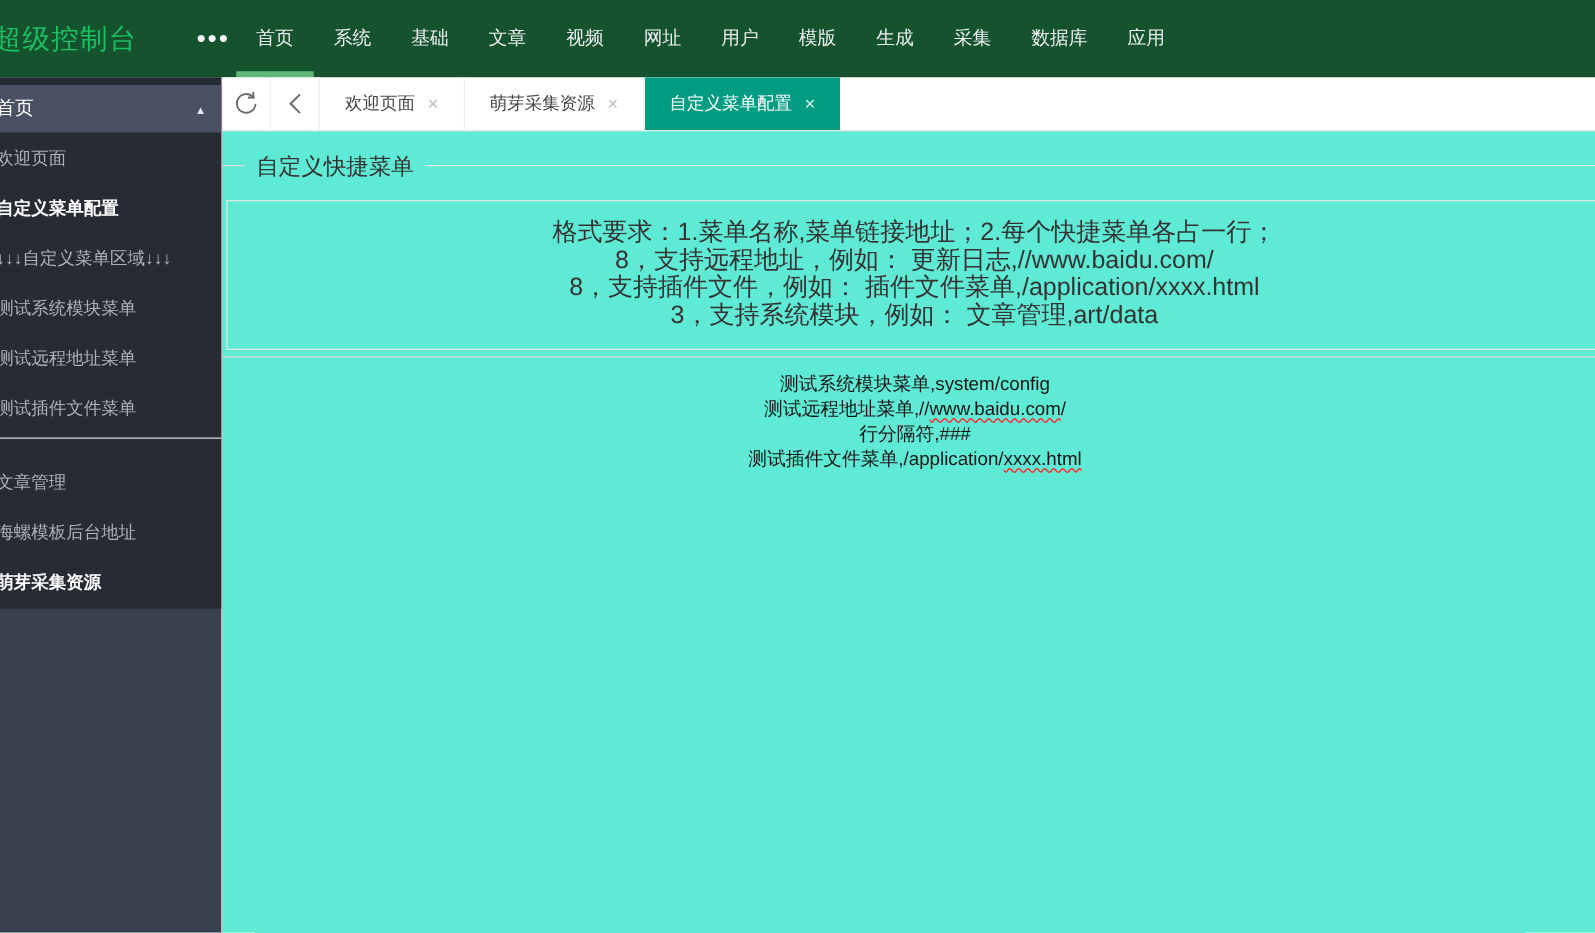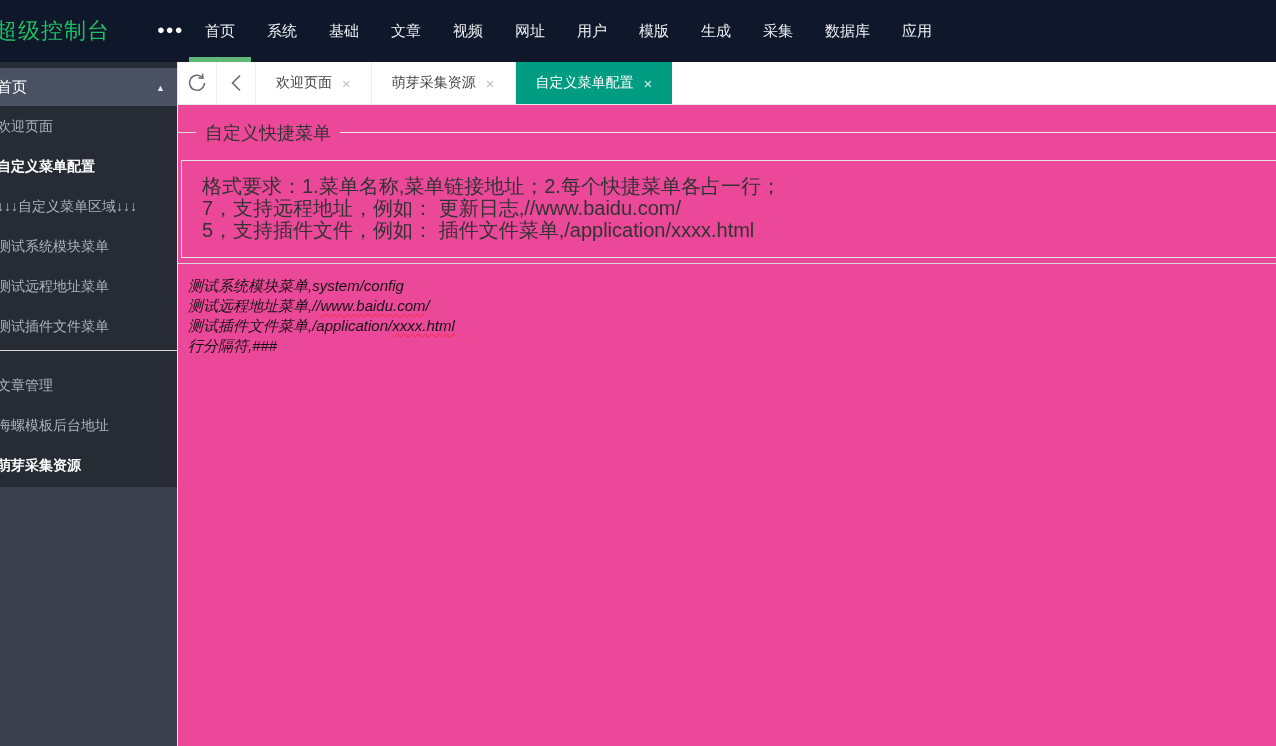--- a/index.html
+++ b/index.html
@@ -1,20 +1,20 @@
 <!DOCTYPE html>
 <html><head>
 <meta charset="utf-8">
 <style>
   * { margin:0; padding:0; box-sizing:border-box; }
   html,body { width:1276px; height:746px; overflow:hidden; background:#fff;
     font-family:"Liberation Sans","DejaVu Sans",sans-serif; }
 
   
-  .topnav { position:absolute; left:0; top:0; width:1276px; height:62px; background:#0f172a; }
+  .topnav { position:absolute; left:0; top:0; width:1276px; height:62px; background:#14532d; }
   .brand { position:absolute; left:-5px; top:16px; color:#1DBE64; font-size:22px; letter-spacing:1px; white-space:nowrap; }
   .more-icon { position:absolute; left:157px; top:22px; color:#FFF; font-size:13px; letter-spacing:1px; cursor:pointer; }
   .nav-items { position:absolute; left:205px; top:0; height:62px; display:flex; align-items:stretch; }
   .nav-item { font-size:15px; color:#EDEFF2; margin-right:32px; line-height:62px; position:relative; white-space:nowrap; cursor:pointer; }
   .nav-item.active::after { content:""; position:absolute; left:-16px; right:-16px; bottom:0; height:5px; background:#5FB878; }
 
   
   .sidebar { position:absolute; left:0; top:62px; width:178px; bottom:0; background:#3A404D; border-right:1px solid #E5E5E5; }
   .menu { background:#272B33; padding-top:6px; padding-bottom:2px; }
   .menu-header { height:38px; background:#4A5162; color:#FFF; font-size:15px; line-height:38px; position:relative; cursor:pointer; white-space:nowrap; }
@@ -26,31 +26,31 @@
 
   
   .tabbar { position:absolute; left:178px; right:0; top:62px; height:43px; background:#FFF; border-bottom:1px solid #E6E6E6; display:flex; }
   .tab-btn { width:39px; border-right:1px solid #EEE; display:flex; align-items:center; justify-content:center; cursor:pointer; background:#FFF; }
   .tab { padding:0 20px; display:flex; align-items:center; border-right:1px solid #EEE; font-size:14px; color:#444; cursor:pointer; white-space:nowrap; }
   .tab .close { color:#BDBDBD; font-size:15px; margin-left:10px; cursor:pointer; }
   .tab.active { background:#009C82; color:#FFF; border-right:none; }
   .tab.active .close { color:#D9EFE9; }
 
   
-  .content { position:absolute; left:178px; right:0; top:105px; bottom:0; background:#ec4899; }
+  .content { position:absolute; left:178px; right:0; top:105px; bottom:0; background:#5eead4;text-align:center; }
   .title-row { display:flex; align-items:center; height:55px; }
   .hr-left { width:18px; border-top:1px solid #DCDCDC; }
   .page-title { font-size:18px; color:#333; margin:0 9px; white-space:nowrap; }
   .hr-right { flex:1; border-top:1px solid #EAEAEA; }
 
   .info-box { margin-left:3px; margin-right:-6px; border:1px solid #E4E4E4; padding:14px 20px 16px 20px; }
   .info-line { font-size:20px; color:#333; line-height:22px; white-space:nowrap; }
 
   .editor-divider { margin-top:5px; border-top:1px solid #D8D8D8; }
-  .editor { padding:12px 0 0 10px; font-size:15px; color:#141414; cursor:text; min-height:280px;font-style:italic; }
+  .editor { padding:12px 0 0 10px; font-size:15px; color:#141414; cursor:text; min-height:280px; }
   .editor .line { line-height:20px; white-space:nowrap; }
   .wavy { text-decoration-line:underline; text-decoration-style:wavy; text-decoration-color:#FF2B2B;
           text-decoration-thickness:1px; text-underline-offset:2px; text-decoration-skip-ink:none; }
   .selected { background:#3390FE; color:#FFF; padding:1px 2px 2px 0; }
 </style>
 </head>
 <body>
 
 <div class="topnav">
   <div class="brand">超级控制台</div>
@@ -119,34 +119,35 @@
 <div class="content">
 
   <div class="title-row">
     <div class="hr-left"></div>
     <div class="page-title">自定义快捷菜单</div>
     <div class="hr-right"></div>
   </div>
 
   <div class="info-box">
     <div class="info-line">格式要求：1.菜单名称,菜单链接地址；2.每个快捷菜单各占一行；</div>
-    <div class="info-line">7，支持远程地址，例如： 更新日志,//www.baidu.com/</div>
-    <div class="info-line">5，支持插件文件，例如： 插件文件菜单,/application/xxxx.html</div>
+    <div class="info-line">8，支持远程地址，例如： 更新日志,//www.baidu.com/</div>
+    <div class="info-line">8，支持插件文件，例如： 插件文件菜单,/application/xxxx.html</div>
+    <div class="info-line">3，支持系统模块，例如： 文章管理,art/data</div>
   </div>
 
   <div class="editor-divider"></div>
 
   <div class="editor">
     <div class="line">
       <span>测试系统模块菜单,system/config</span>
     </div>
     <div class="line">
       <span>测试远程地址菜单,//</span><span class="wavy">www.baidu.com</span><span>/</span>
     </div>
     <div class="line">
-      <span>测试插件文件菜单,/application/</span><span class="wavy">xxxx.html</span>
+      <span>行分隔符,###</span>
     </div>
     <div class="line">
-      <span>行分隔符,###</span>
+      <span>测试插件文件菜单,/application/</span><span class="wavy">xxxx.html</span>
     </div>
   </div>
 
 </div>
 
 </body></html>

